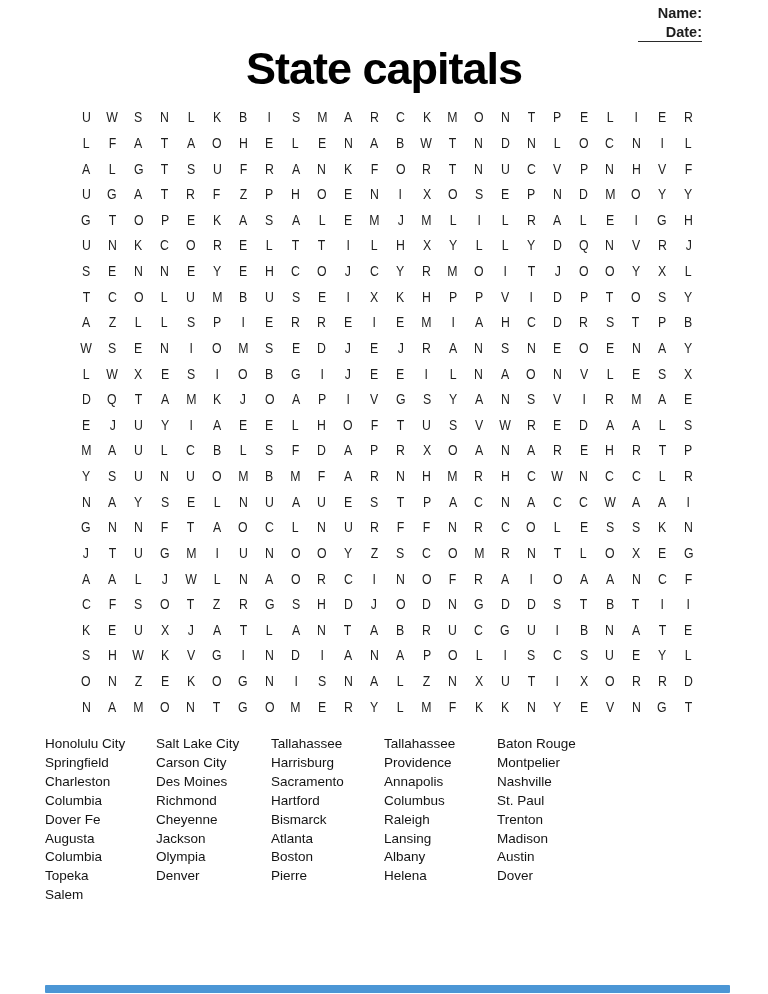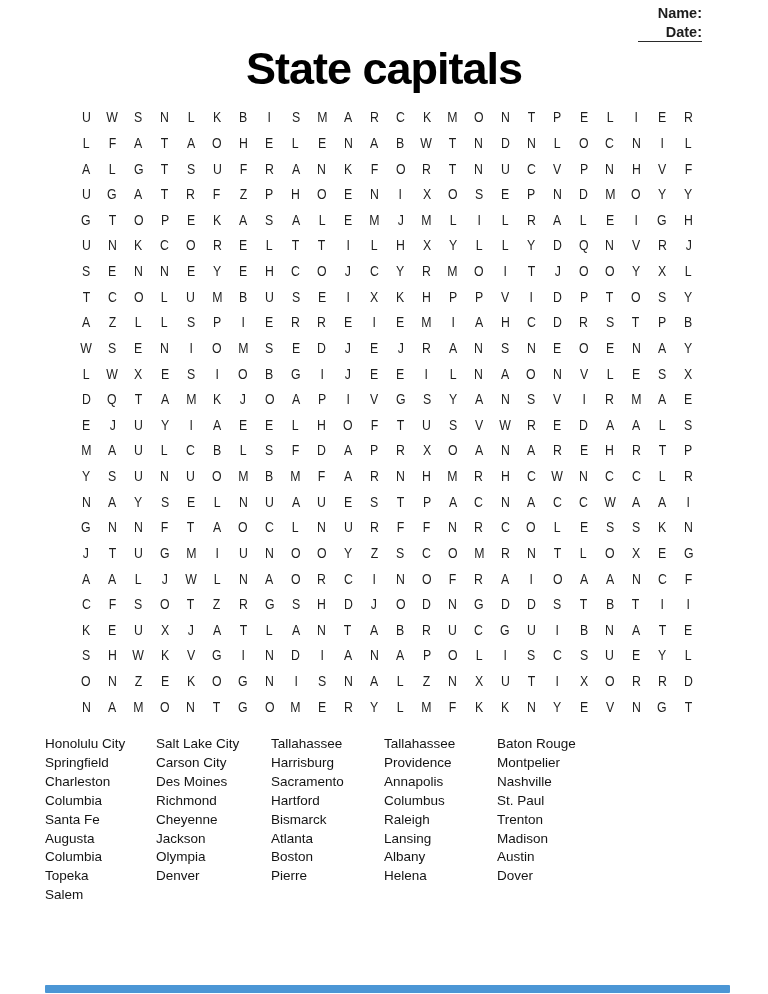--- a/index.html
+++ b/index.html
@@ -1826,21 +1826,21 @@
       </div>
     </div>
   </div>
 
 <div class="words">
     <div class="wcol">
       <div class="witem">Honolulu City</div>
       <div class="witem">Springfield</div>
       <div class="witem">Charleston</div>
       <div class="witem">Columbia</div>
-      <div class="witem">Santa Fe</div>
+      <div class="witem">Dover Fe</div>
       <div class="witem">Augusta</div>
       <div class="witem">Columbia</div>
       <div class="witem">Topeka</div>
       <div class="witem">Salem</div>
     </div>
     <div class="wcol">
       <div class="witem">Salt Lake City</div>
       <div class="witem">Carson City</div>
       <div class="witem">Des Moines</div>
       <div class="witem">Richmond</div>

